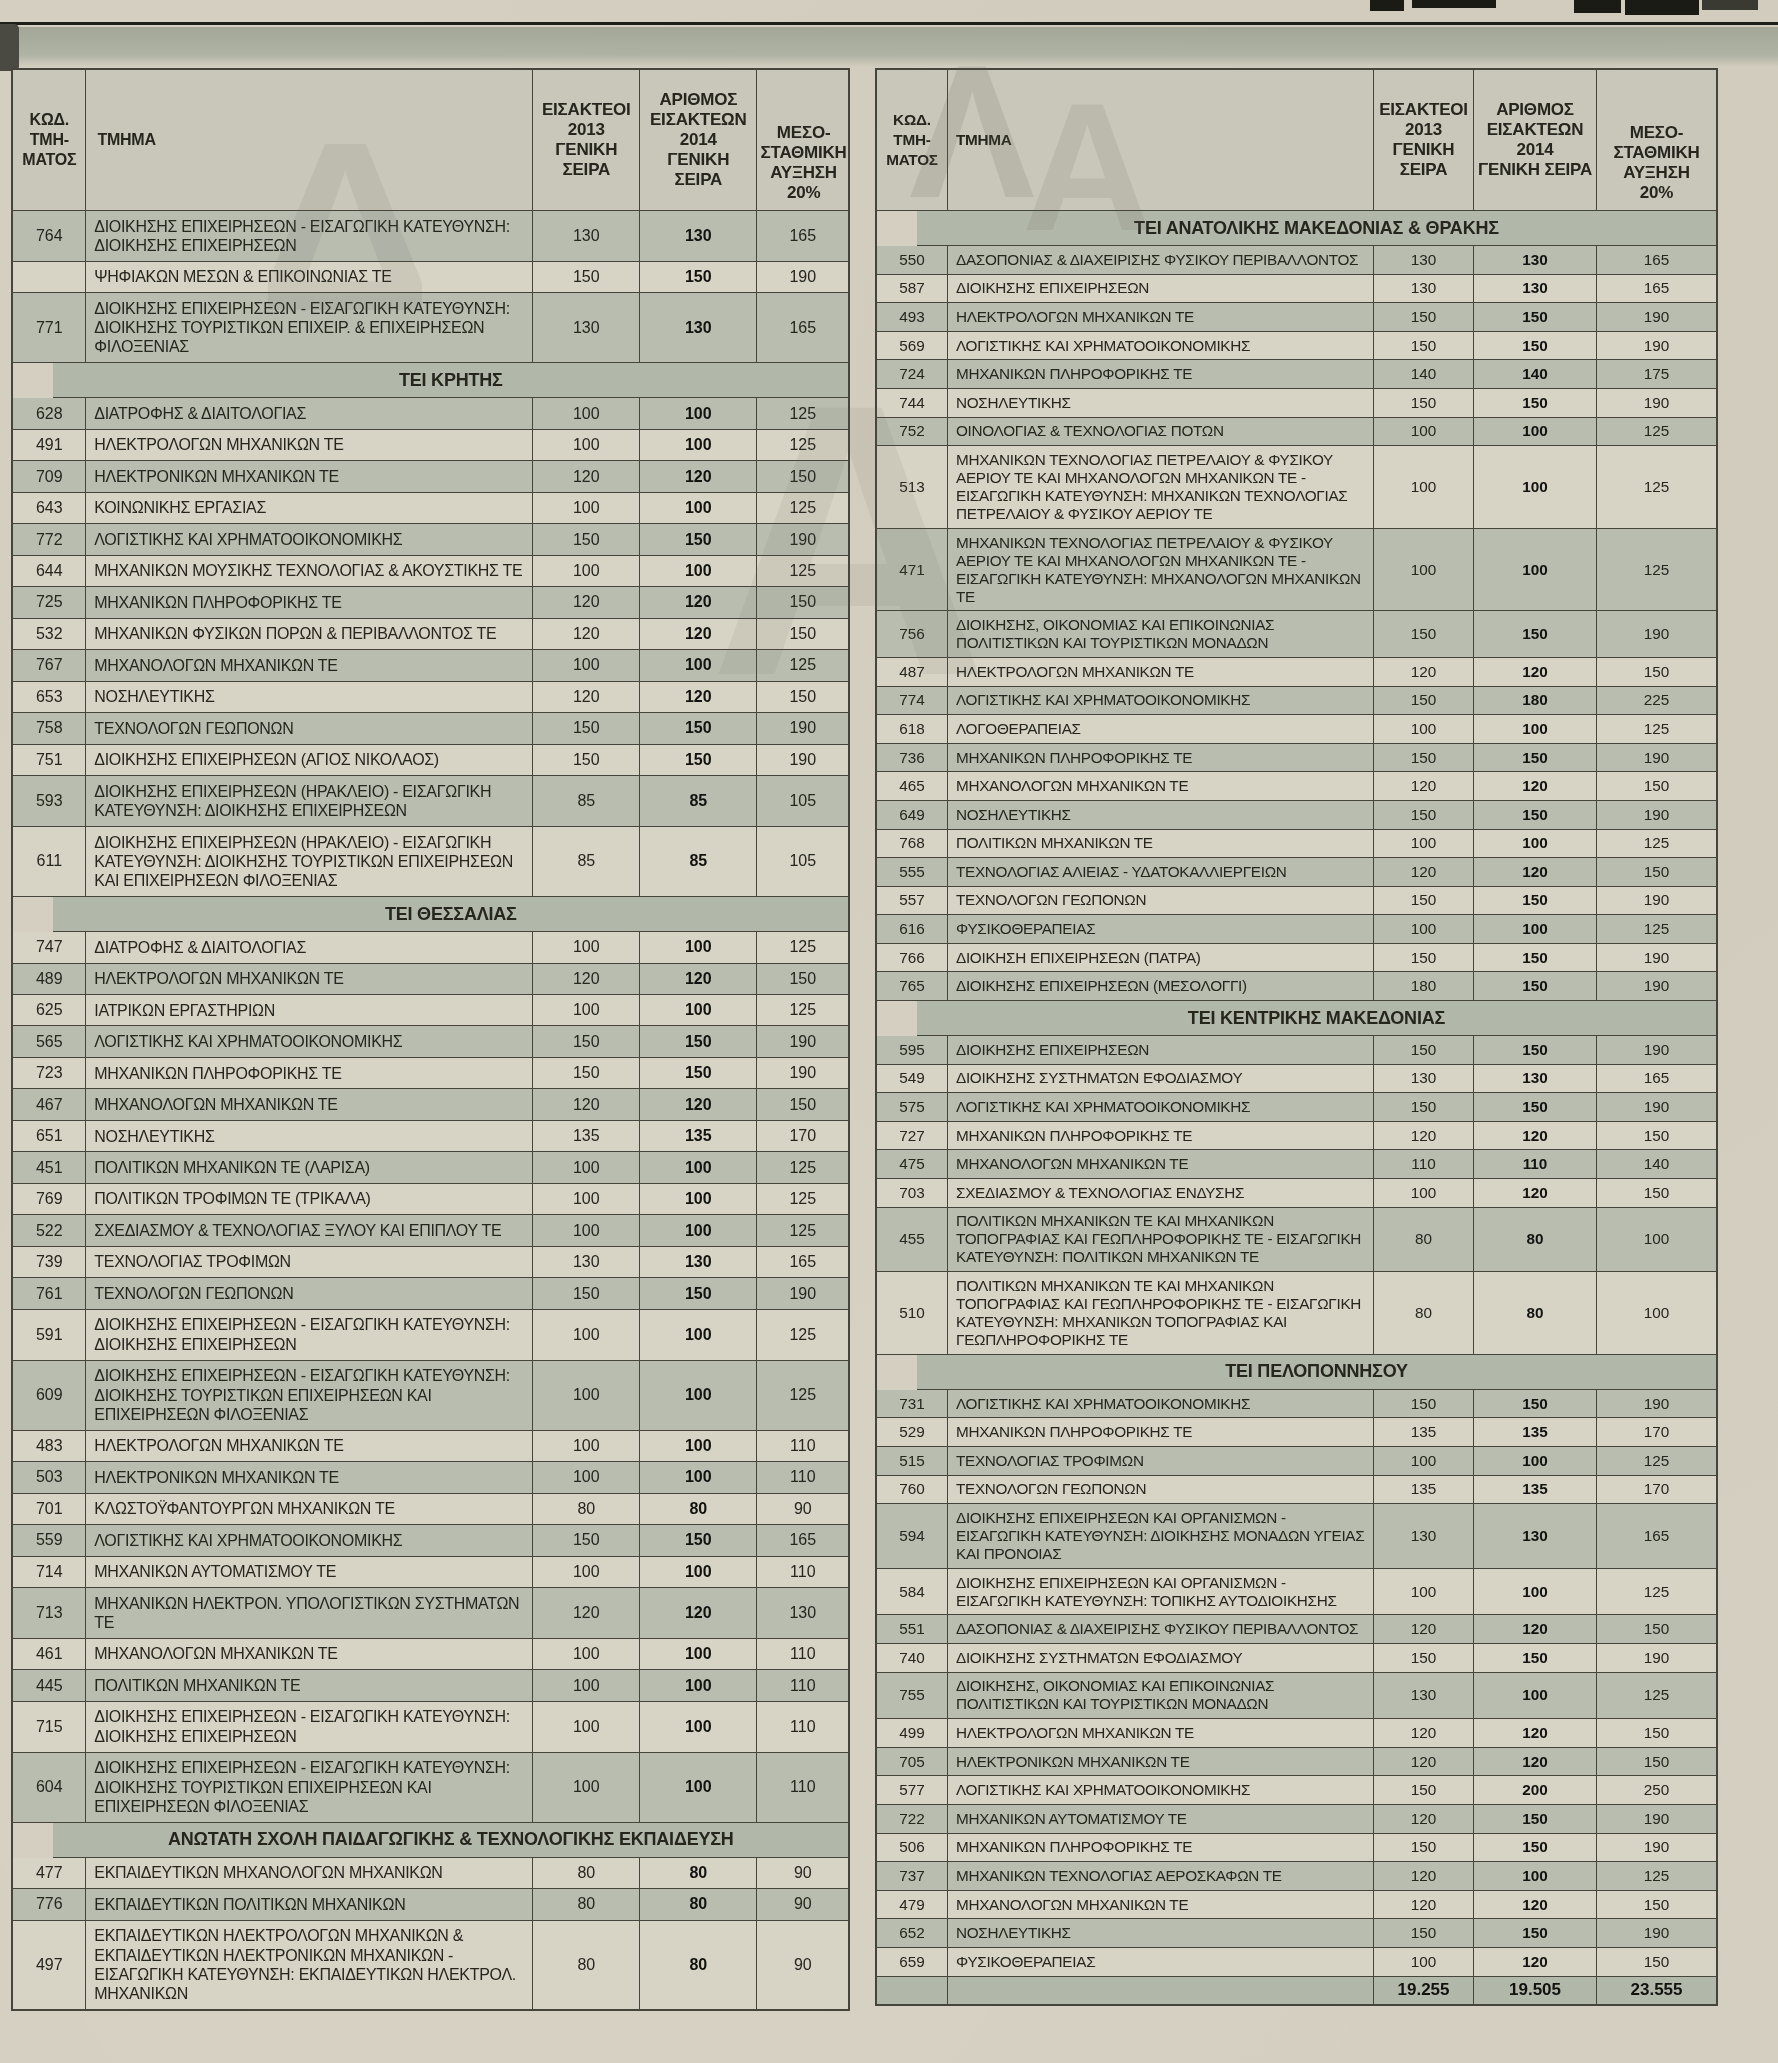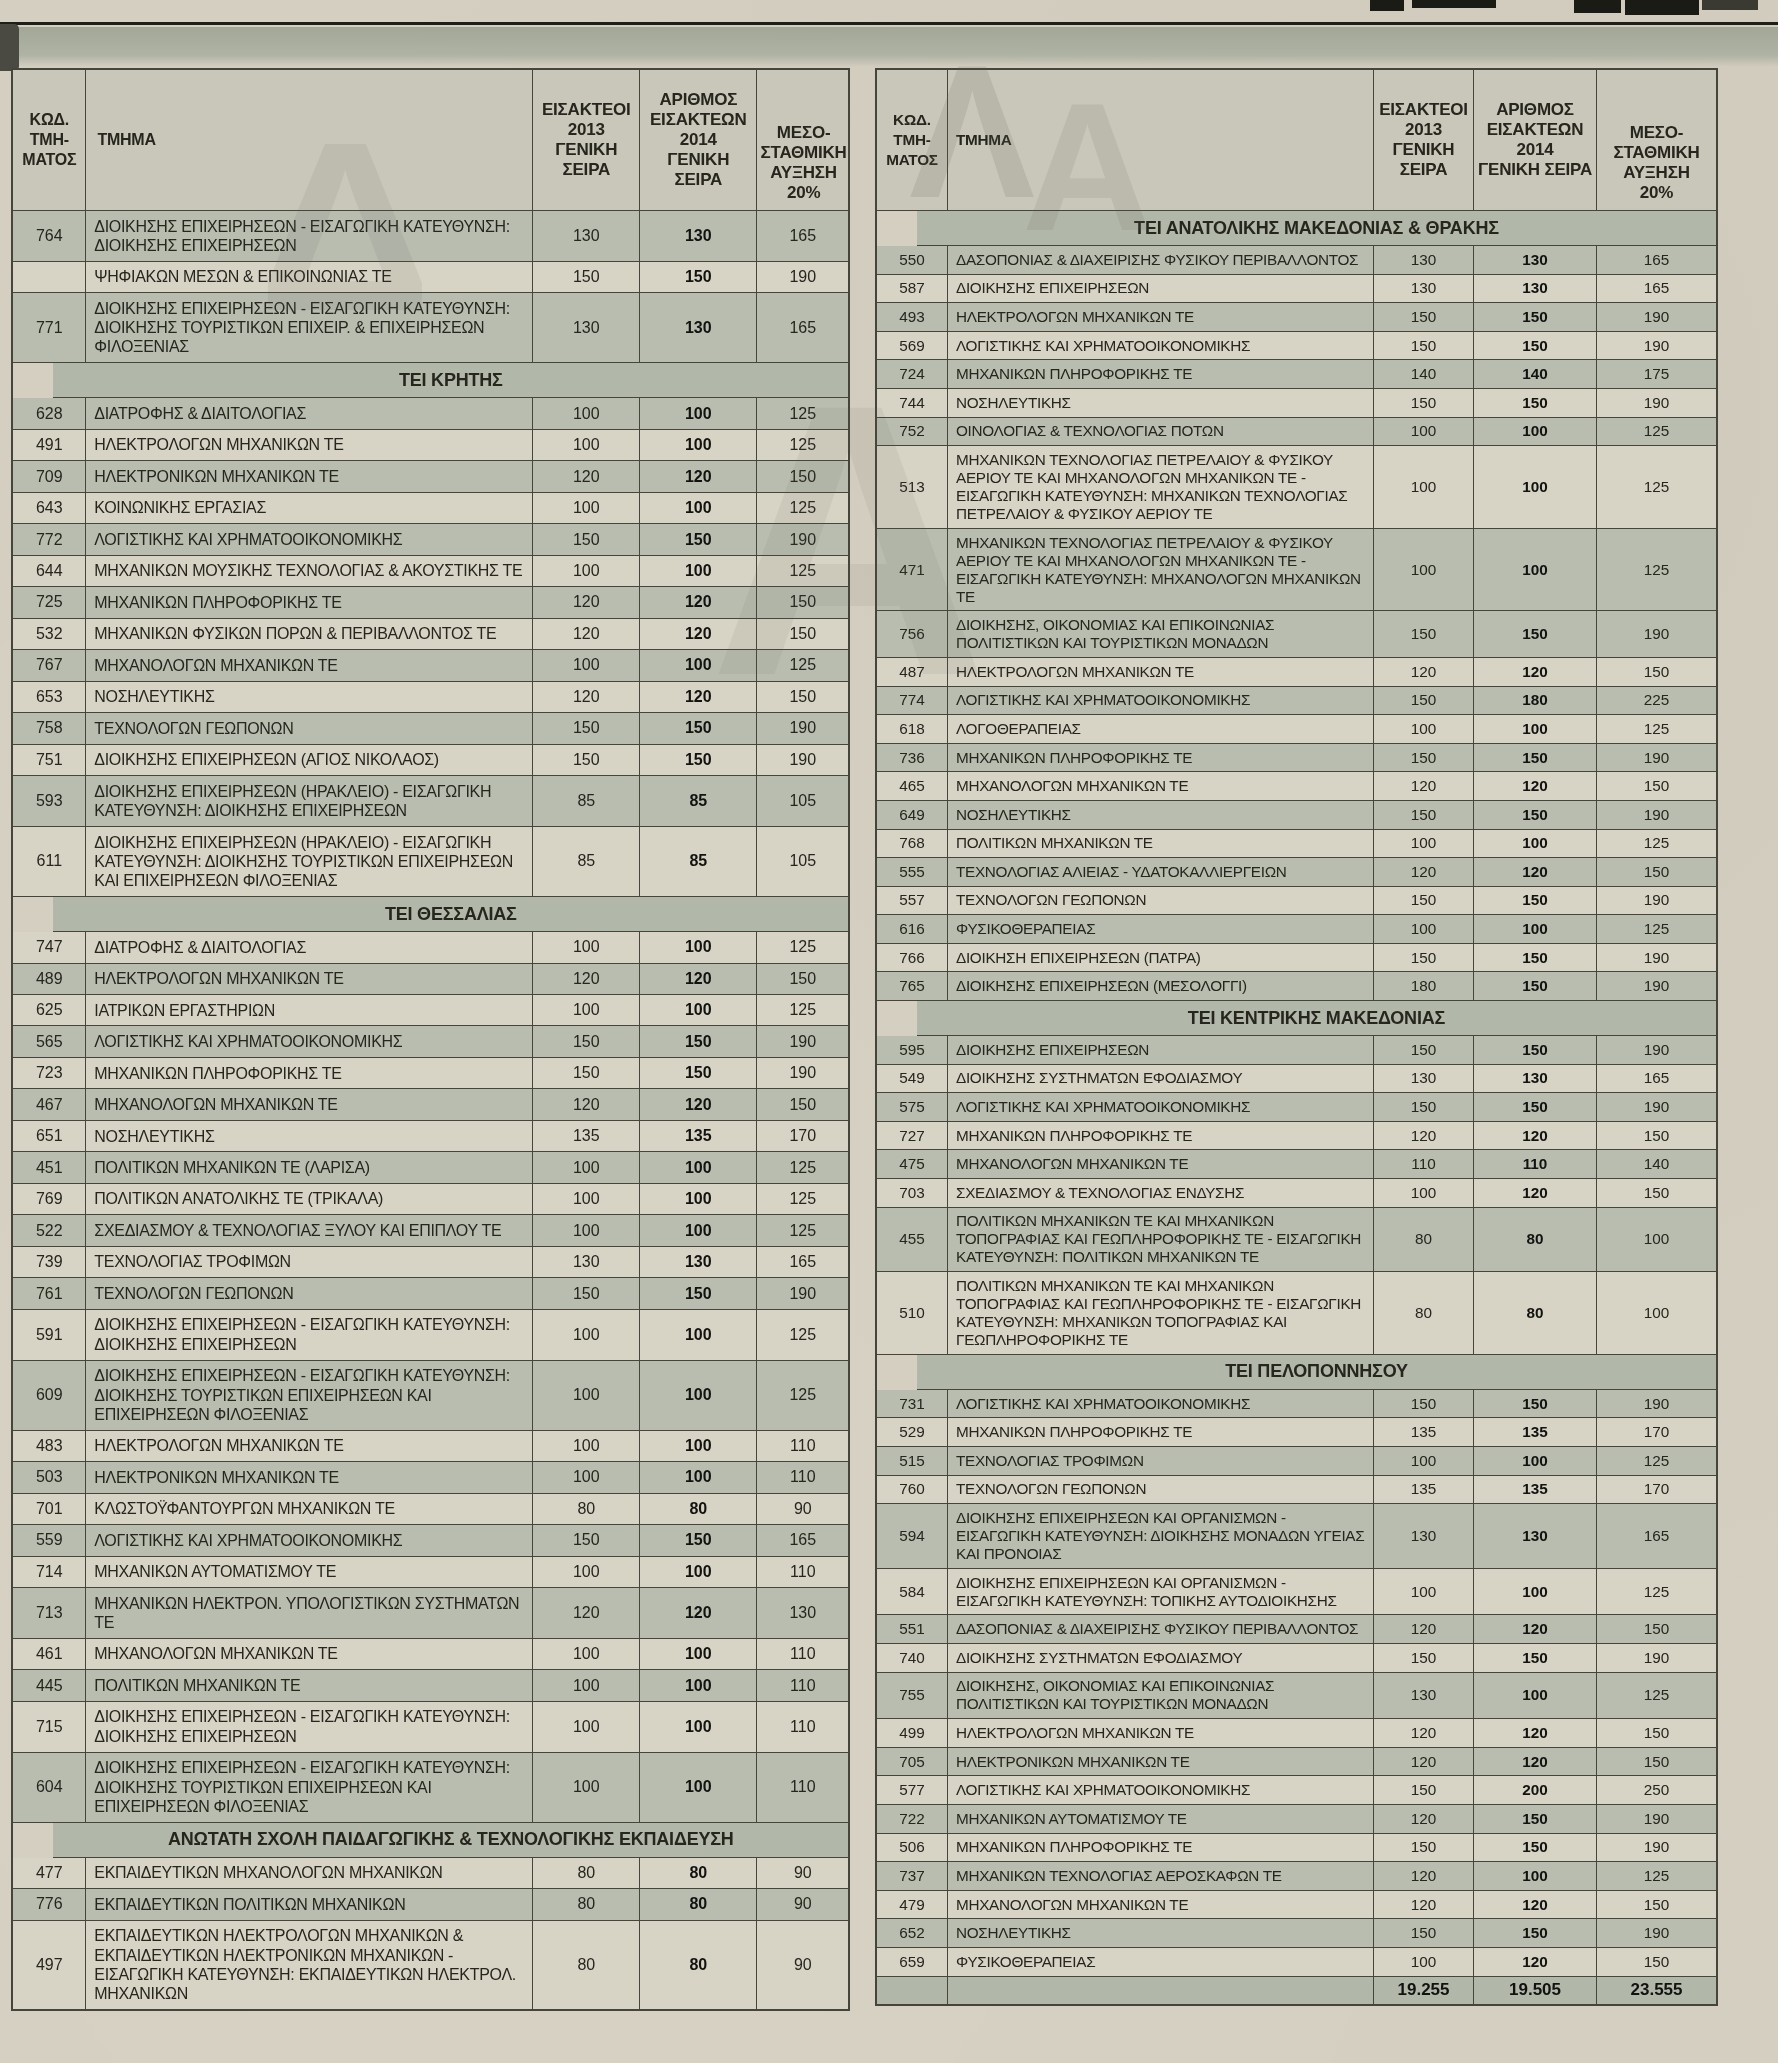--- a/index.html
+++ b/index.html
@@ -281,21 +281,21 @@
       </div>
       <div class="trow dark">
         <div class="cell code">451</div>
         <div class="cell name">ΠΟΛΙΤΙΚΩΝ ΜΗΧΑΝΙΚΩΝ ΤΕ (ΛΑΡΙΣΑ)</div>
         <div class="cell num v13">100</div>
         <div class="cell num v14">100</div>
         <div class="cell num vavg">125</div>
       </div>
       <div class="trow light">
         <div class="cell code">769</div>
-        <div class="cell name">ΠΟΛΙΤΙΚΩΝ ΑΝΑΤΟΛΙΚΗΣ ΤΕ (ΤΡΙΚΑΛΑ)</div>
+        <div class="cell name">ΠΟΛΙΤΙΚΩΝ ΤΡΟΦΙΜΩΝ ΤΕ (ΤΡΙΚΑΛΑ)</div>
         <div class="cell num v13">100</div>
         <div class="cell num v14">100</div>
         <div class="cell num vavg">125</div>
       </div>
       <div class="trow dark">
         <div class="cell code">522</div>
         <div class="cell name">ΣΧΕΔΙΑΣΜΟΥ &amp; ΤΕΧΝΟΛΟΓΙΑΣ ΞΥΛΟΥ ΚΑΙ ΕΠΙΠΛΟΥ ΤΕ</div>
         <div class="cell num v13">100</div>
         <div class="cell num v14">100</div>
         <div class="cell num vavg">125</div>

